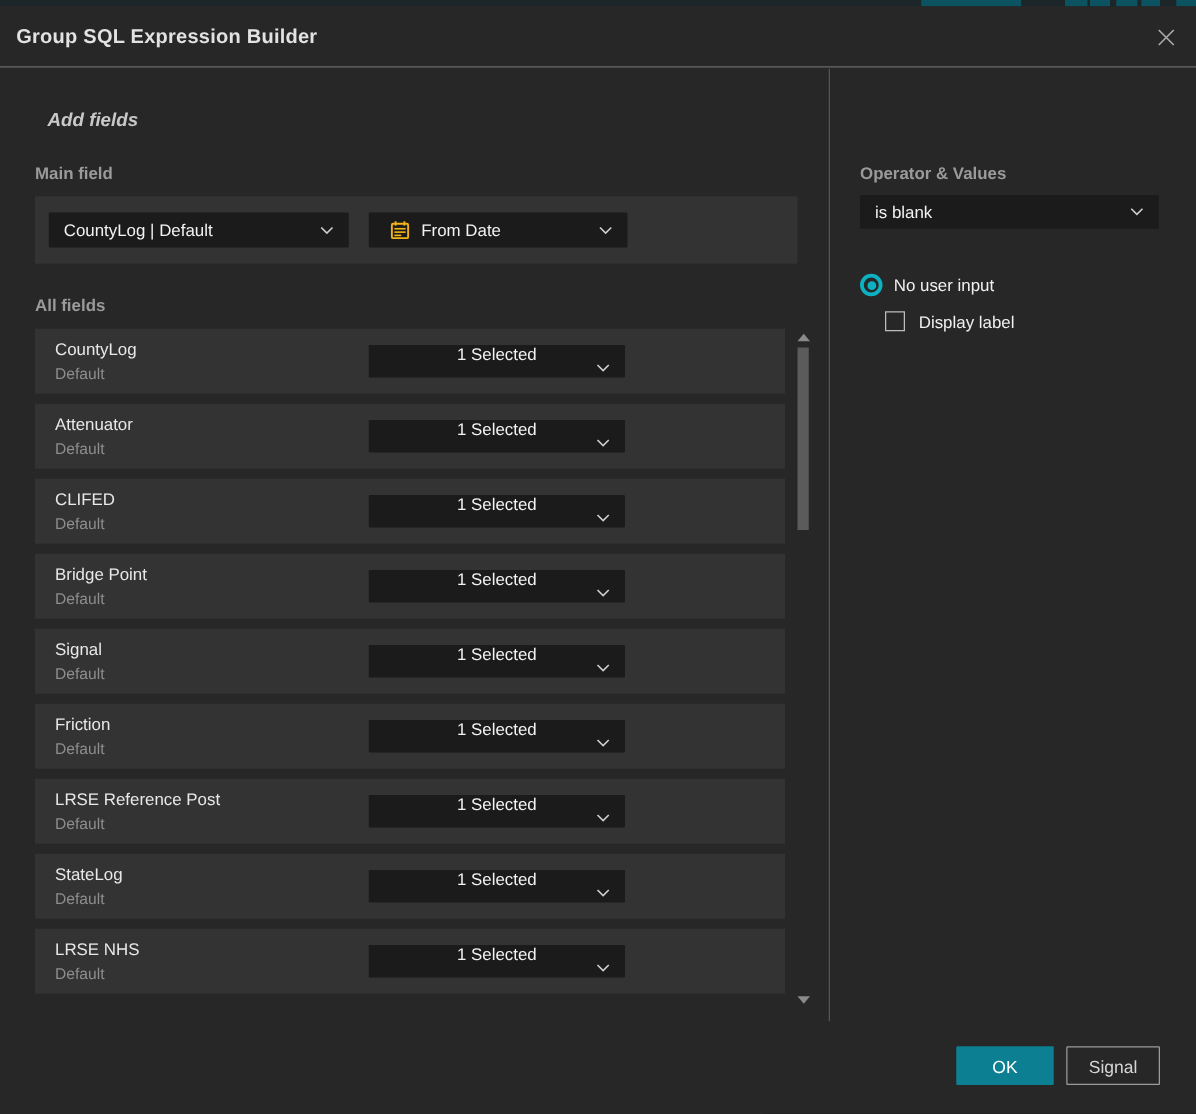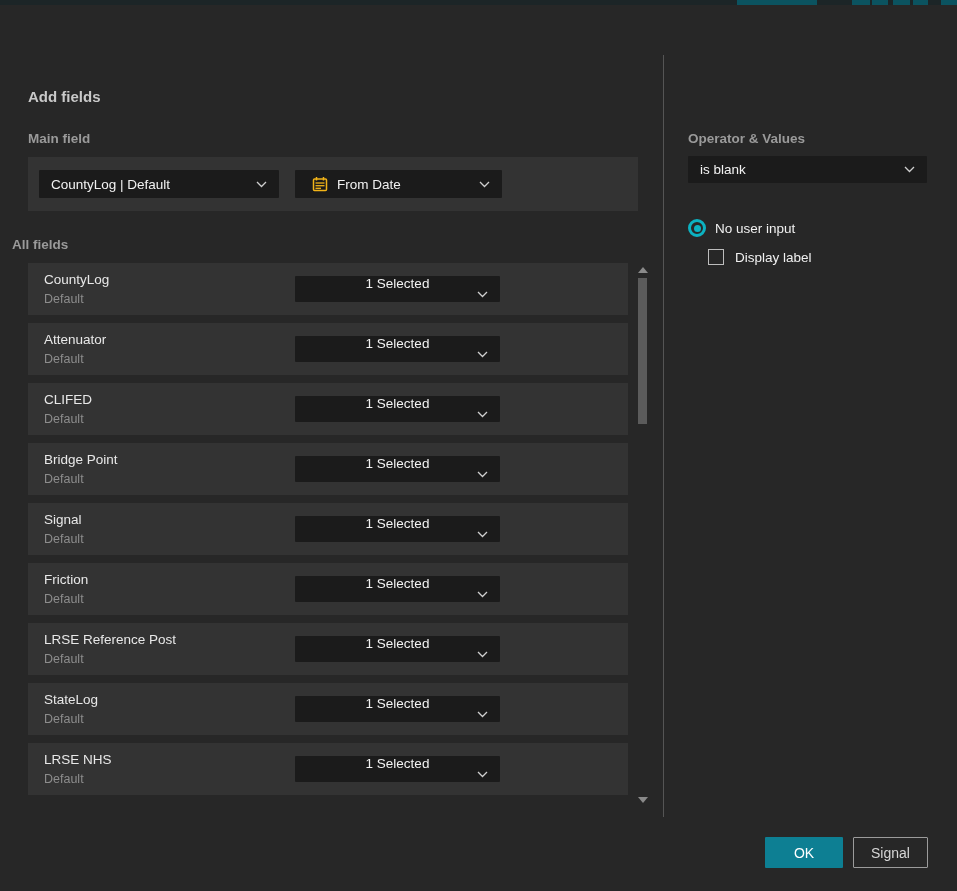--- a/index.html
+++ b/index.html
@@ -76,22 +76,30 @@
     <div class="glyph" style="left:737px;width:80px;"></div>
     <div class="glyph" style="left:852px;width:18px;"></div>
     <div class="glyph" style="left:872px;width:16px;"></div>
     <div class="glyph" style="left:893px;width:17px;"></div>
     <div class="glyph" style="left:913px;width:15px;"></div>
     <div class="glyph" style="left:941px;width:16px;"></div>
   </div>
 
   <div class="dialog">
 
-
-    <div class="section-heading" style="left:28px; top:83px;">Add fields</div>
+    <div class="dlg-header">
+      <div class="dlg-title">Group SQL Expression Builder</div>
+      <div class="close-btn">
+        <svg width="16" height="16" viewBox="0 0 16 16">
+            <path d="M2 2 L14 14 M14 2 L2 14" stroke="currentColor" stroke-width="1.4" fill="none"></path>
+          </svg>
+      </div>
+    </div>
+
+    <div class="section-heading" style="left:38px; top:83px;font-style:italic;">Add fields</div>
     <div class="sub-heading" style="left:28px; top:126px;">Main field</div>
 
     <div class="main-panel">
       <div class="select" style="left:11px; top:13px; width:240px; height:28px;text-align:right;">
         <span>CountyLog | Default</span>
         <span class="chev">
           <svg width="11" height="7" viewBox="0 0 11 7">
               <path d="M1 1 L5.5 5.5 L10 1" stroke="#cfcfcf" stroke-width="1.3" fill="none"></path>
             </svg>
         </span>
@@ -109,21 +117,21 @@
         </span>
         <span>From Date</span>
         <span class="chev">
           <svg width="11" height="7" viewBox="0 0 11 7">
               <path d="M1 1 L5.5 5.5 L10 1" stroke="#cfcfcf" stroke-width="1.3" fill="none"></path>
             </svg>
         </span>
       </div>
     </div>
 
-    <div class="sub-heading" style="left:12px; top:232px;">All fields</div>
+    <div class="sub-heading" style="left:28px; top:232px;">All fields</div>
 
     <div class="list">
   <div class="row">
     <span class="fname">CountyLog</span>
     <span class="ftype">Default</span>
     <div class="select">
       <span>1 Selected</span>
       <span class="chev">
         <svg width="11" height="7" viewBox="0 0 11 7">
                 <path d="M1 1 L5.5 5.5 L10 1" stroke="#cfcfcf" stroke-width="1.3" fill="none"></path>

